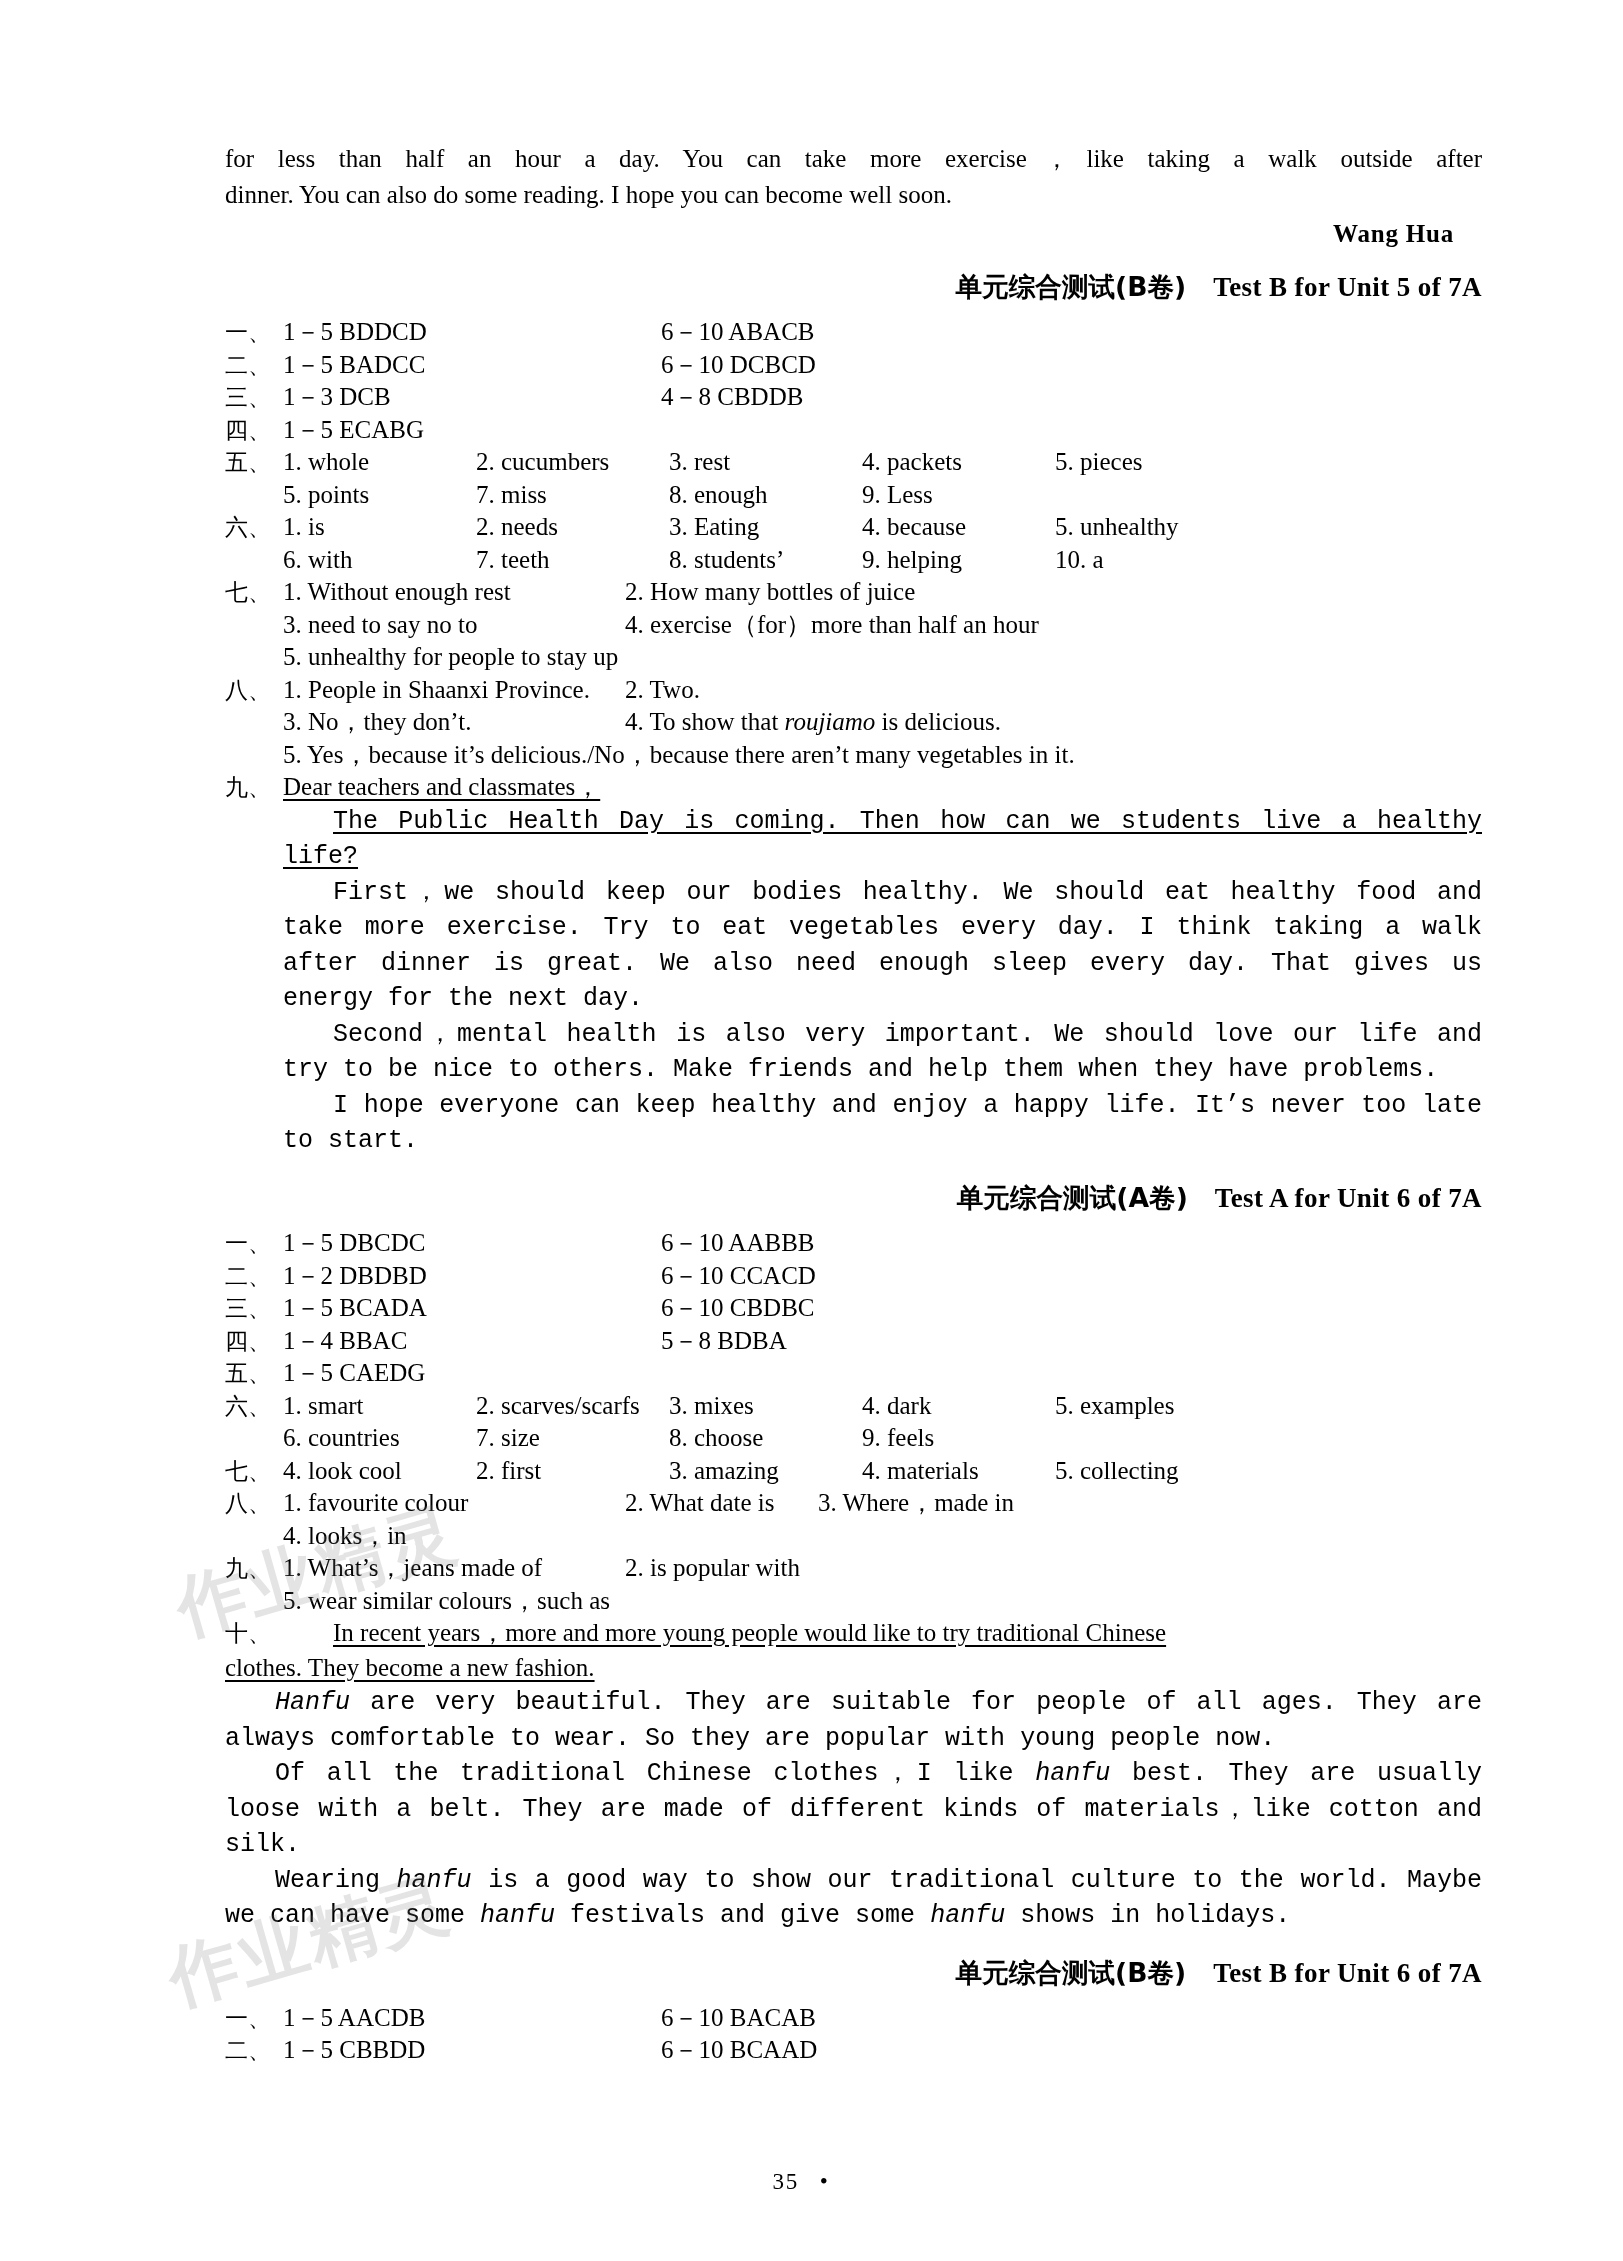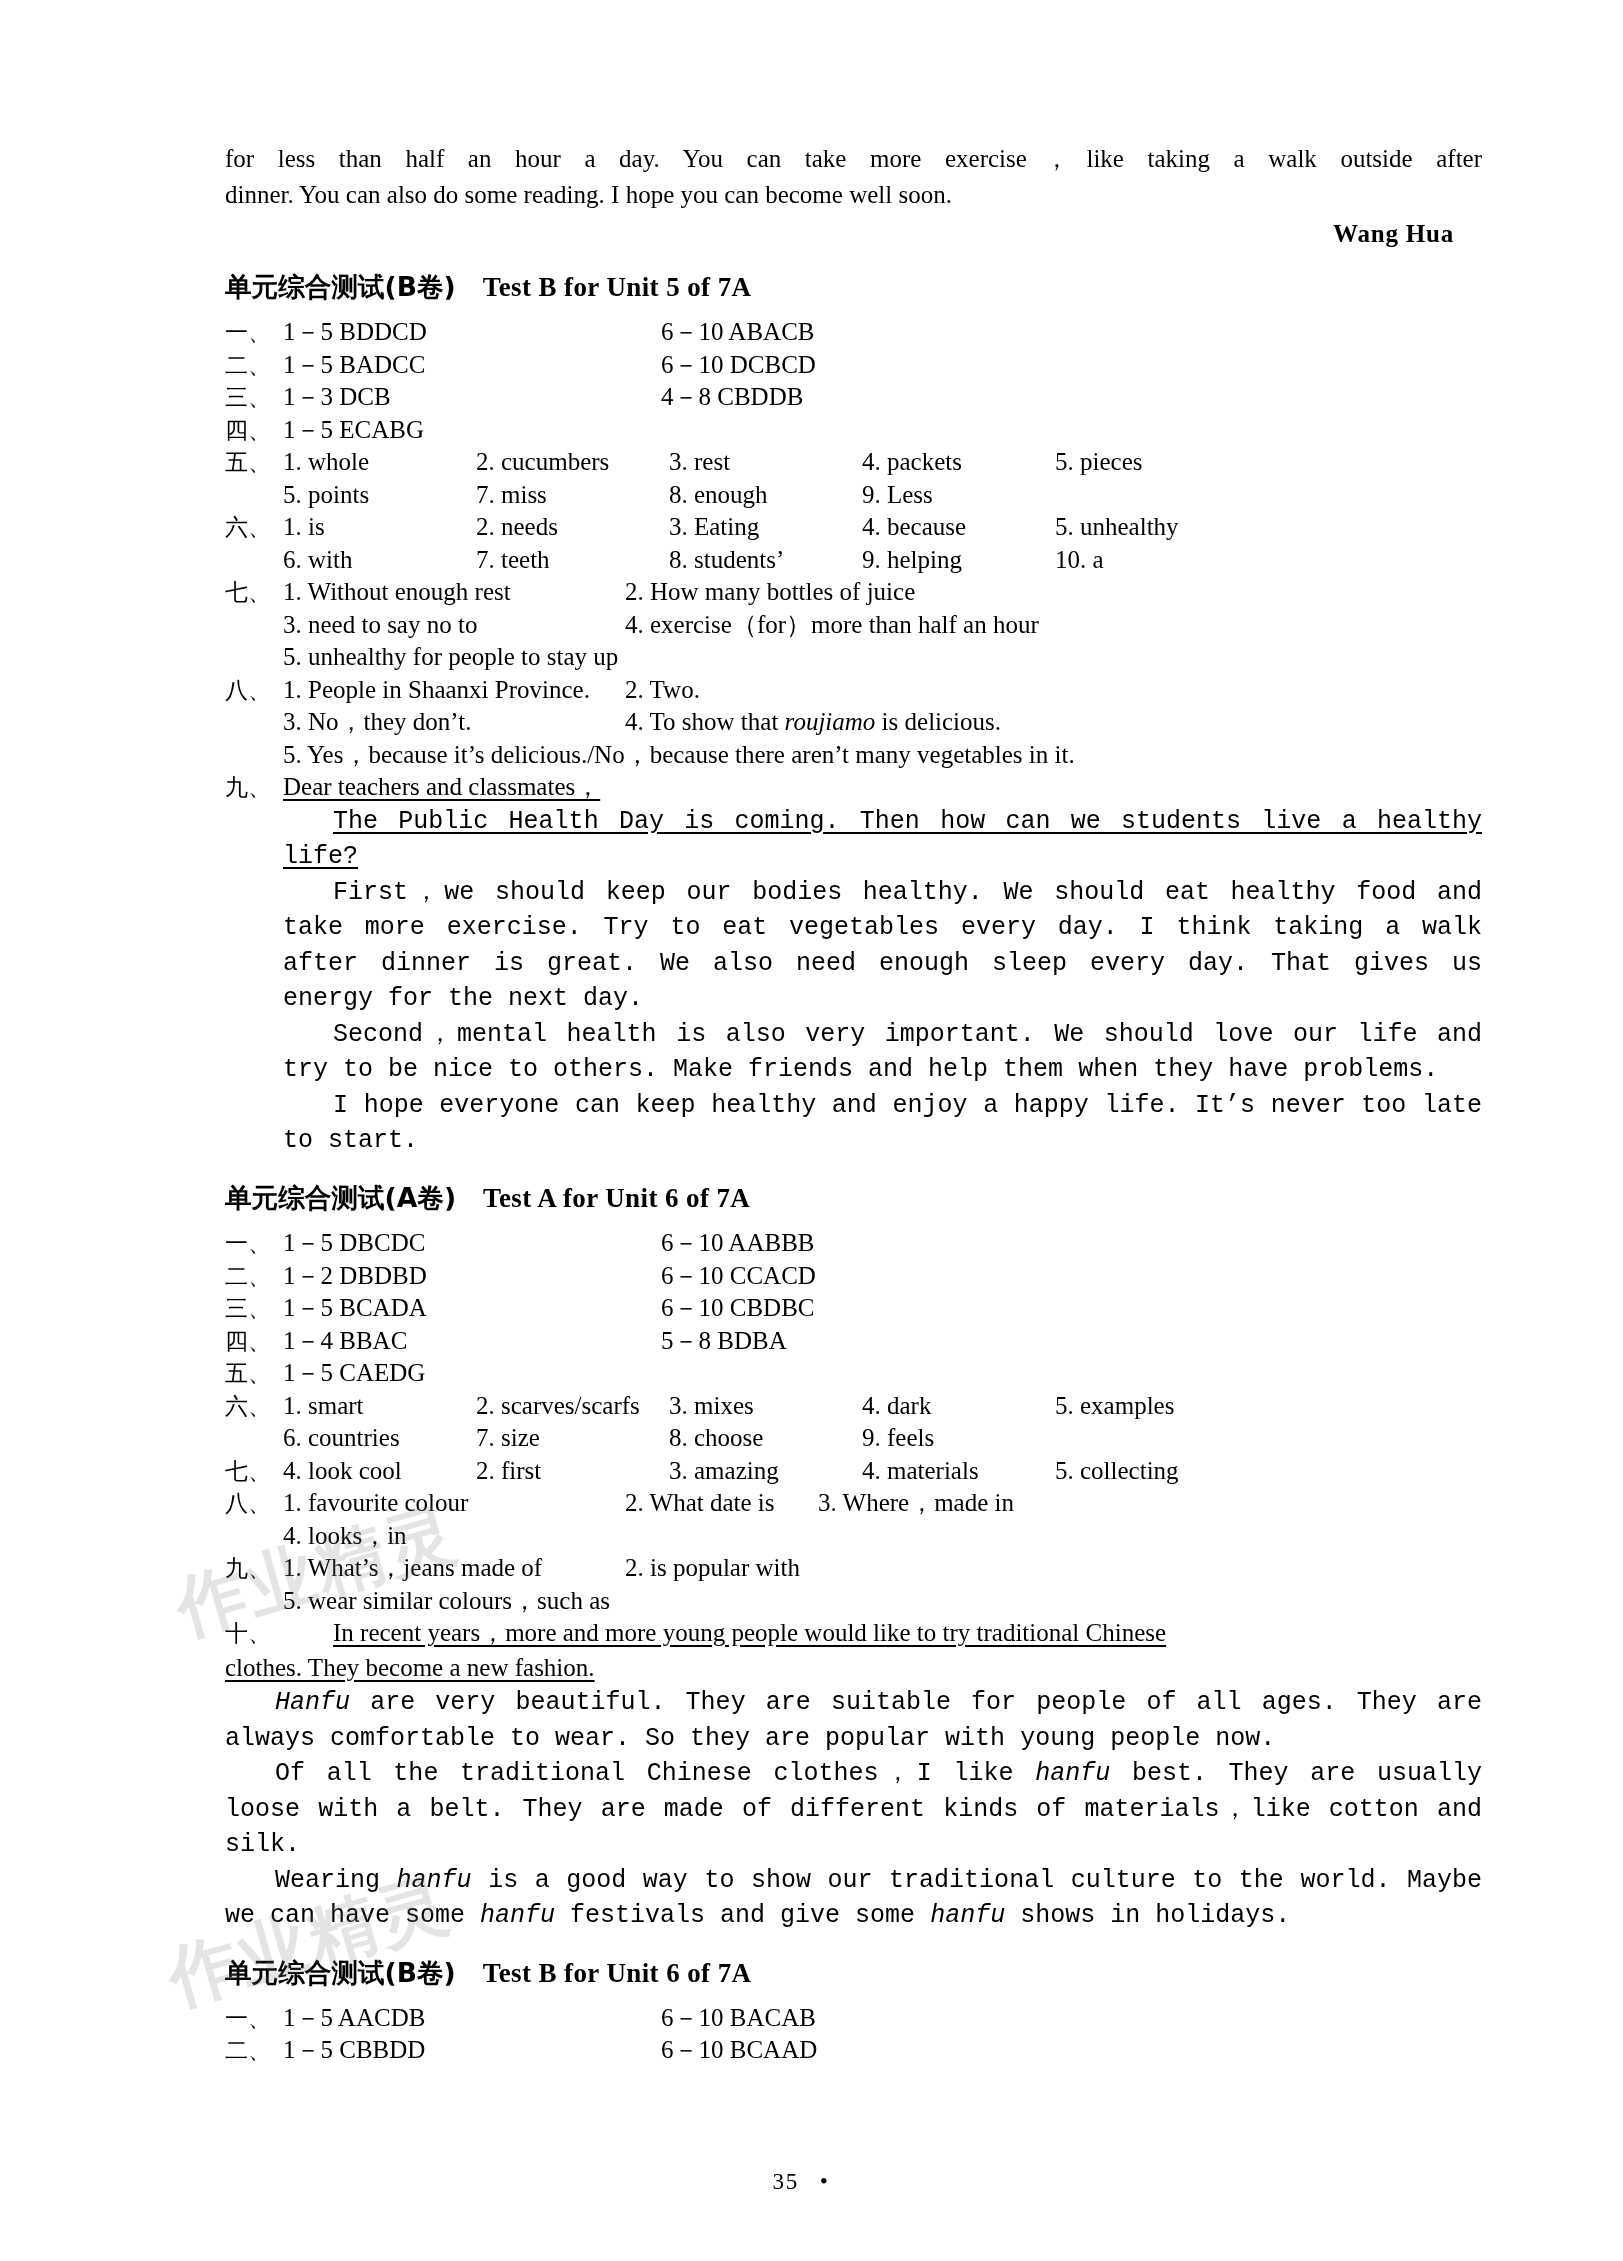--- a/index.html
+++ b/index.html
@@ -35,21 +35,21 @@
   .signature {
     text-align: right;
     font-weight: bold;
     font-size: 25px;
     margin-top: 8px;
     margin-right: 28px;
     letter-spacing: 0.8px;
   }
   
   .sec-head {
-    text-align: left;
+    text-align: right;
     font-size: 26.6px;
     font-weight: bold;
     margin: 21px 0 11.3px 0;
     letter-spacing: 0px;
   }
   .sec-head .cn {
     font-family: "DejaVu Sans", sans-serif;
     font-weight: bold;
     font-size: 26.6px;
   }

